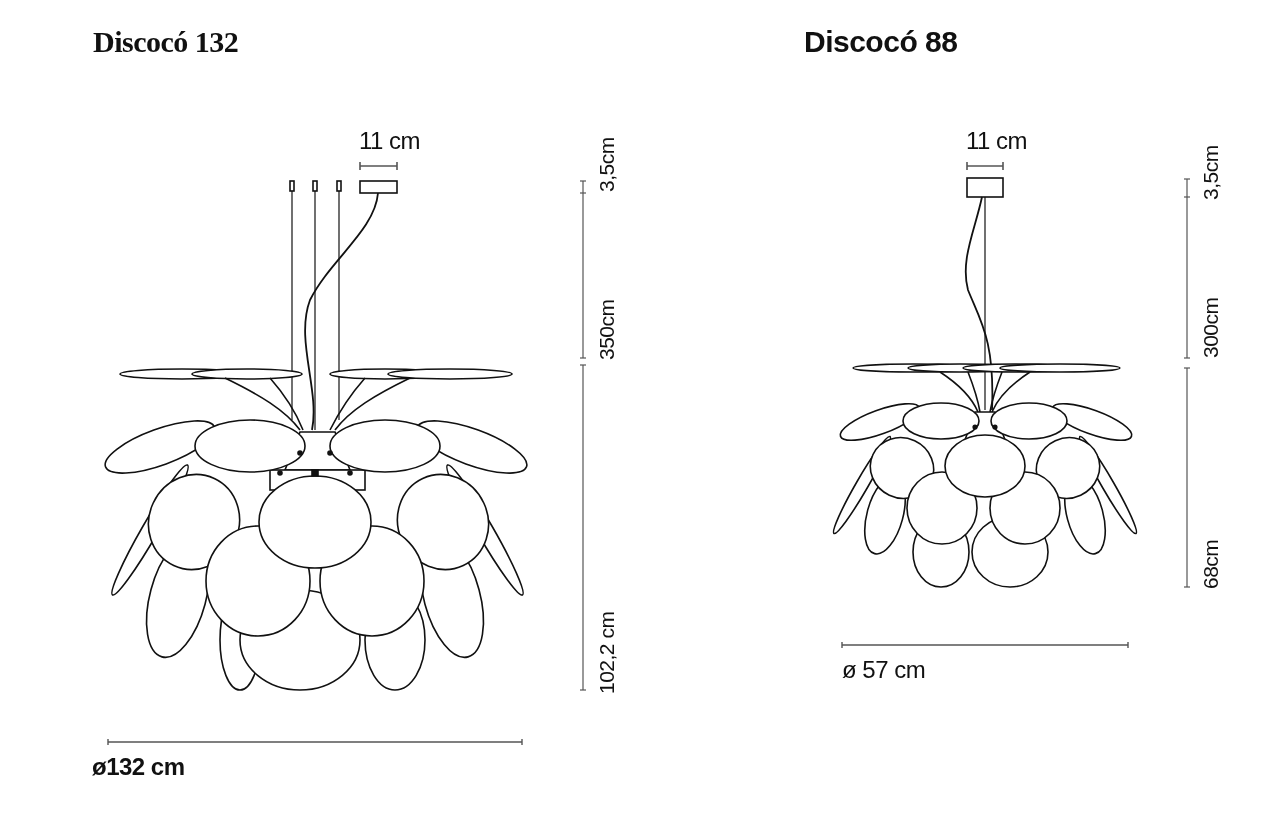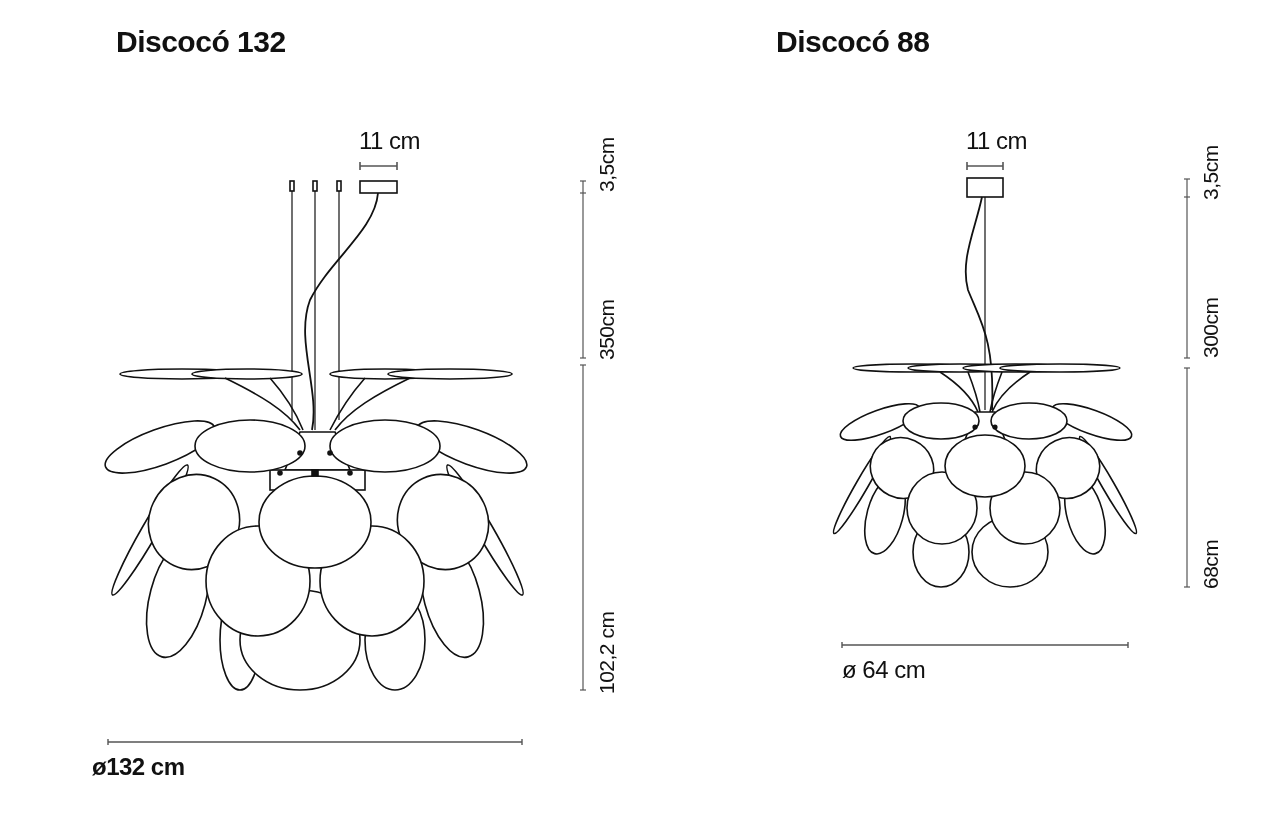--- a/index.html
+++ b/index.html
@@ -140,25 +140,25 @@
       <line x1="1184" y1="587" x2="1190" y2="587"></line>
     </g>
     <g stroke="#555" stroke-width="1.4">
       <line x1="842" y1="645" x2="1128" y2="645"></line>
       <line x1="842" y1="642" x2="842" y2="648"></line>
       <line x1="1128" y1="642" x2="1128" y2="648"></line>
     </g>
   </g>
 </svg>
 
-<h1 class="title" style="left:116px;top:25px;">Discocó 132</h1>
+<h1 class="title" style="left:93px;top:25px;font-family:Liberation Serif, serif;">Discocó 132</h1>
 <div class="lbl" style="left:359px;top:127px;">11 cm</div>
 <div class="vlbl" style="left:595px;top:192px;">3,5cm</div>
 <div class="vlbl" style="left:595px;top:360px;">350cm</div>
 <div class="vlbl" style="left:595px;top:694px;">102,2 cm</div>
 <div class="lbl" style="left:92px;top:753px;font-weight:bold;">ø132 cm</div>
 
-<h1 class="title" style="left:776px;top:25px;">Discocó 88</h1>
+<h1 class="title" style="left:804px;top:25px;">Discocó 88</h1>
 <div class="lbl" style="left:966px;top:127px;">11 cm</div>
 <div class="vlbl" style="left:1199px;top:200px;">3,5cm</div>
 <div class="vlbl" style="left:1199px;top:358px;">300cm</div>
 <div class="vlbl" style="left:1199px;top:589px;">68cm</div>
-<div class="lbl" style="left:842px;top:656px;">ø 64 cm</div>
+<div class="lbl" style="left:842px;top:656px;">ø 57 cm</div>
 
 </body></html>

